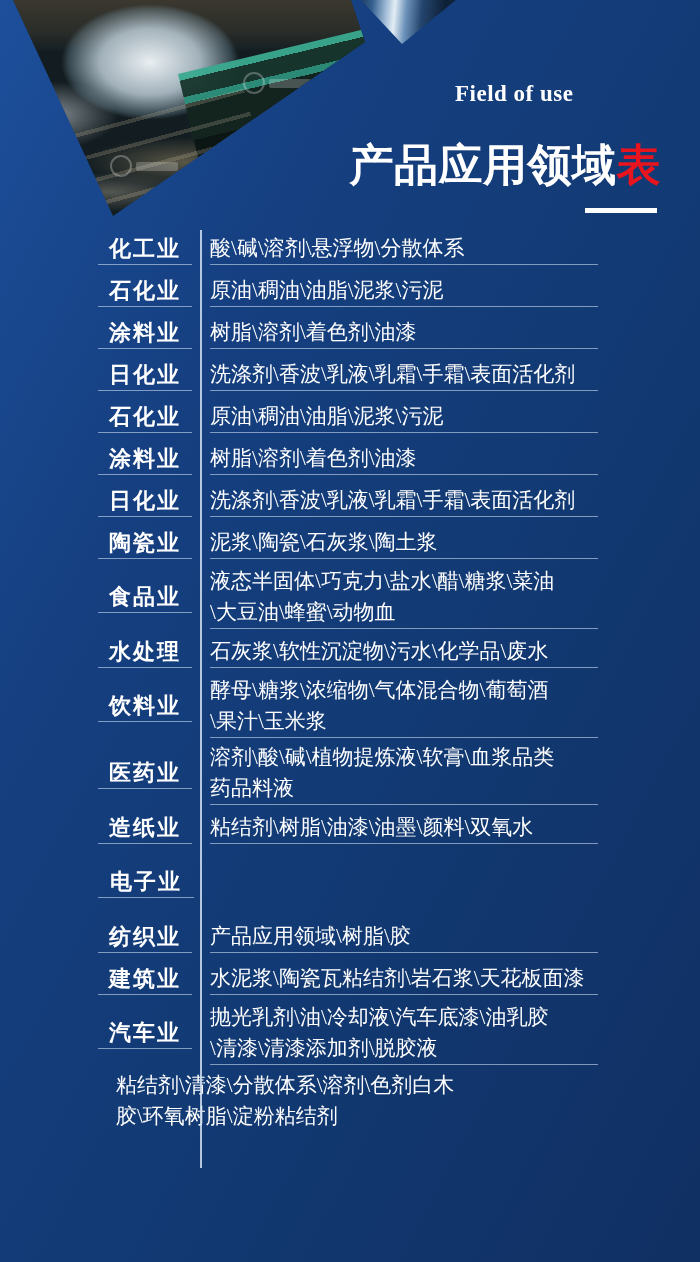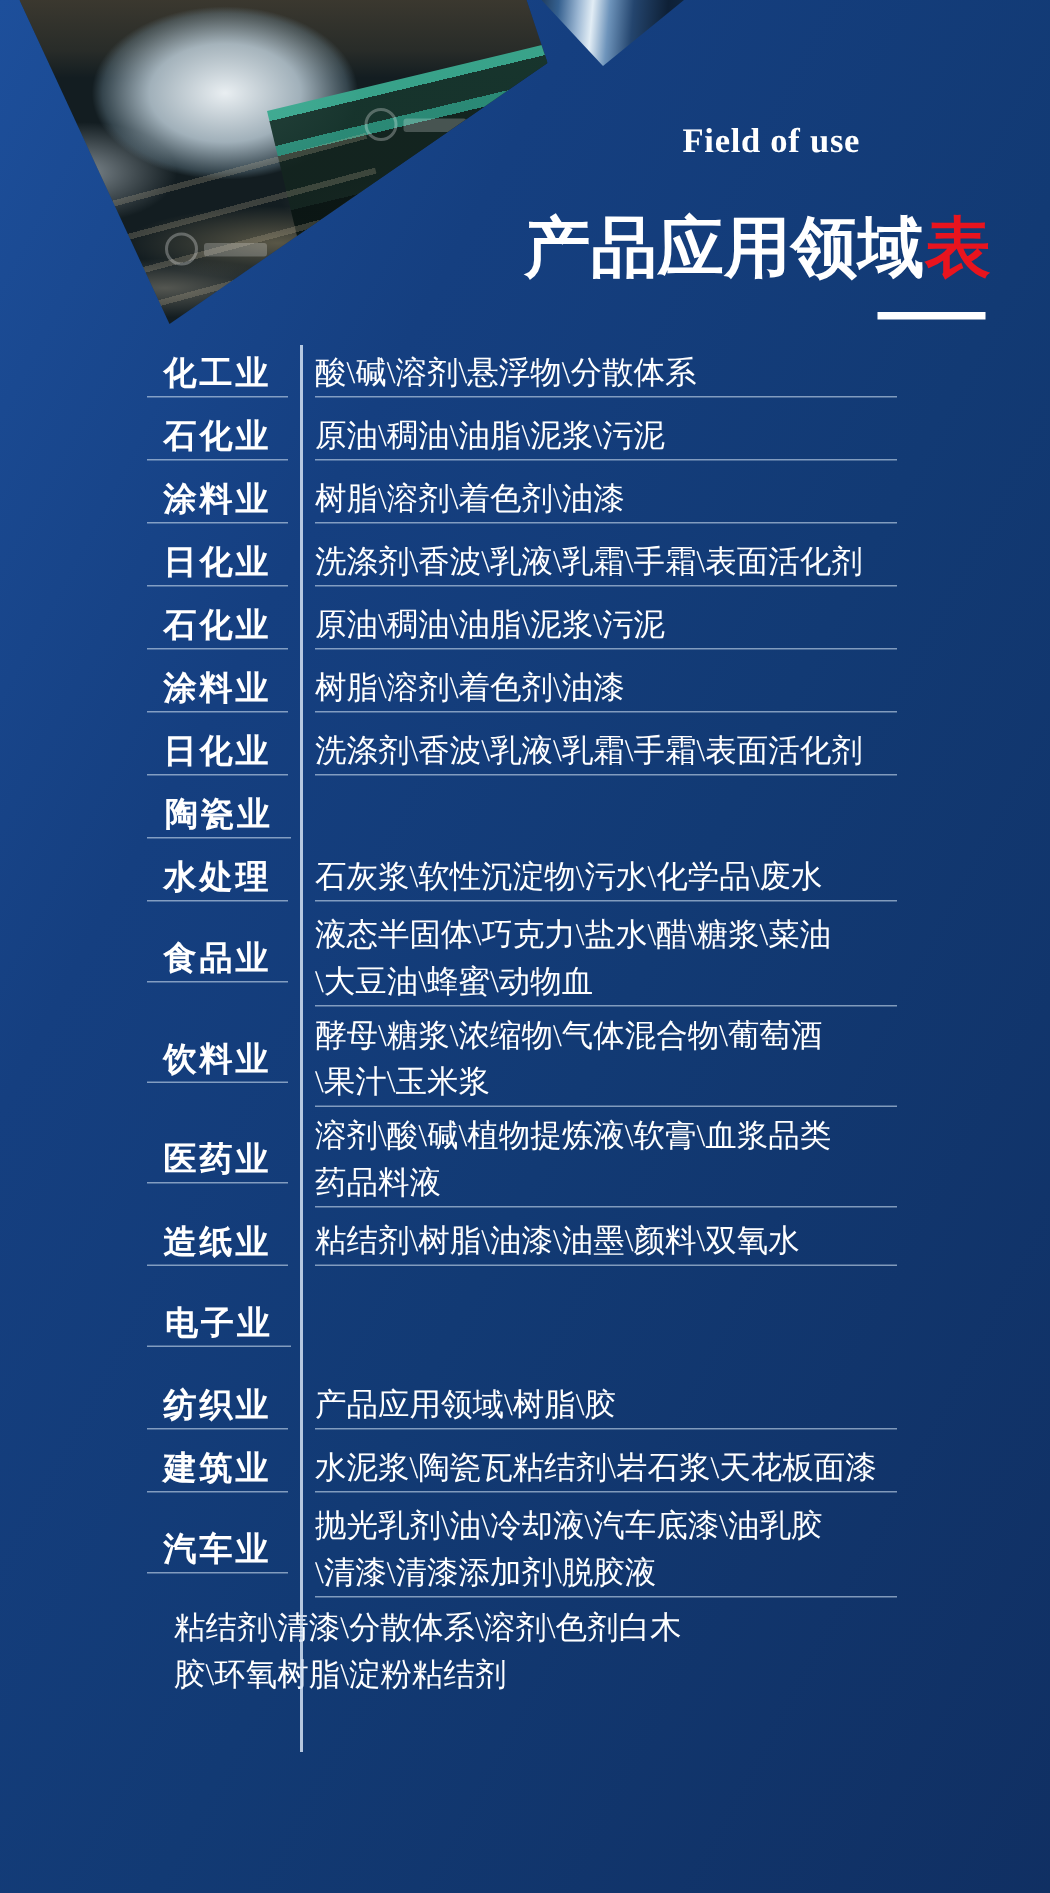--- a/index.html
+++ b/index.html
@@ -114,29 +114,30 @@
       <div class="row">
         <div class="label-cell">涂料业</div>
         <div class="content-cell">树脂\溶剂\着色剂\油漆</div>
       </div>
       <div class="row">
         <div class="label-cell">日化业</div>
         <div class="content-cell">洗涤剂\香波\乳液\乳霜\手霜\表面活化剂</div>
       </div>
       <div class="row">
         <div class="label-cell">陶瓷业</div>
-      </div>
-      <div class="row">
-        <div class="label-cell">水处理</div>
-        <div class="content-cell">石灰浆\软性沉淀物\污水\化学品\废水</div>
+        <div class="content-cell">泥浆\陶瓷\石灰浆\陶土浆</div>
       </div>
       <div class="row double">
         <div class="label-cell">食品业</div>
         <div class="content-cell">液态半固体\巧克力\盐水\醋\糖浆\菜油
 \大豆油\蜂蜜\动物血</div>
+      </div>
+      <div class="row">
+        <div class="label-cell">水处理</div>
+        <div class="content-cell">石灰浆\软性沉淀物\污水\化学品\废水</div>
       </div>
       <div class="row double">
         <div class="label-cell">饮料业</div>
         <div class="content-cell">酵母\糖浆\浓缩物\气体混合物\葡萄酒
 \果汁\玉米浆</div>
       </div>
       <div class="row double">
         <div class="label-cell">医药业</div>
         <div class="content-cell">溶剂\酸\碱\植物提炼液\软膏\血浆品类
 药品料液</div>

